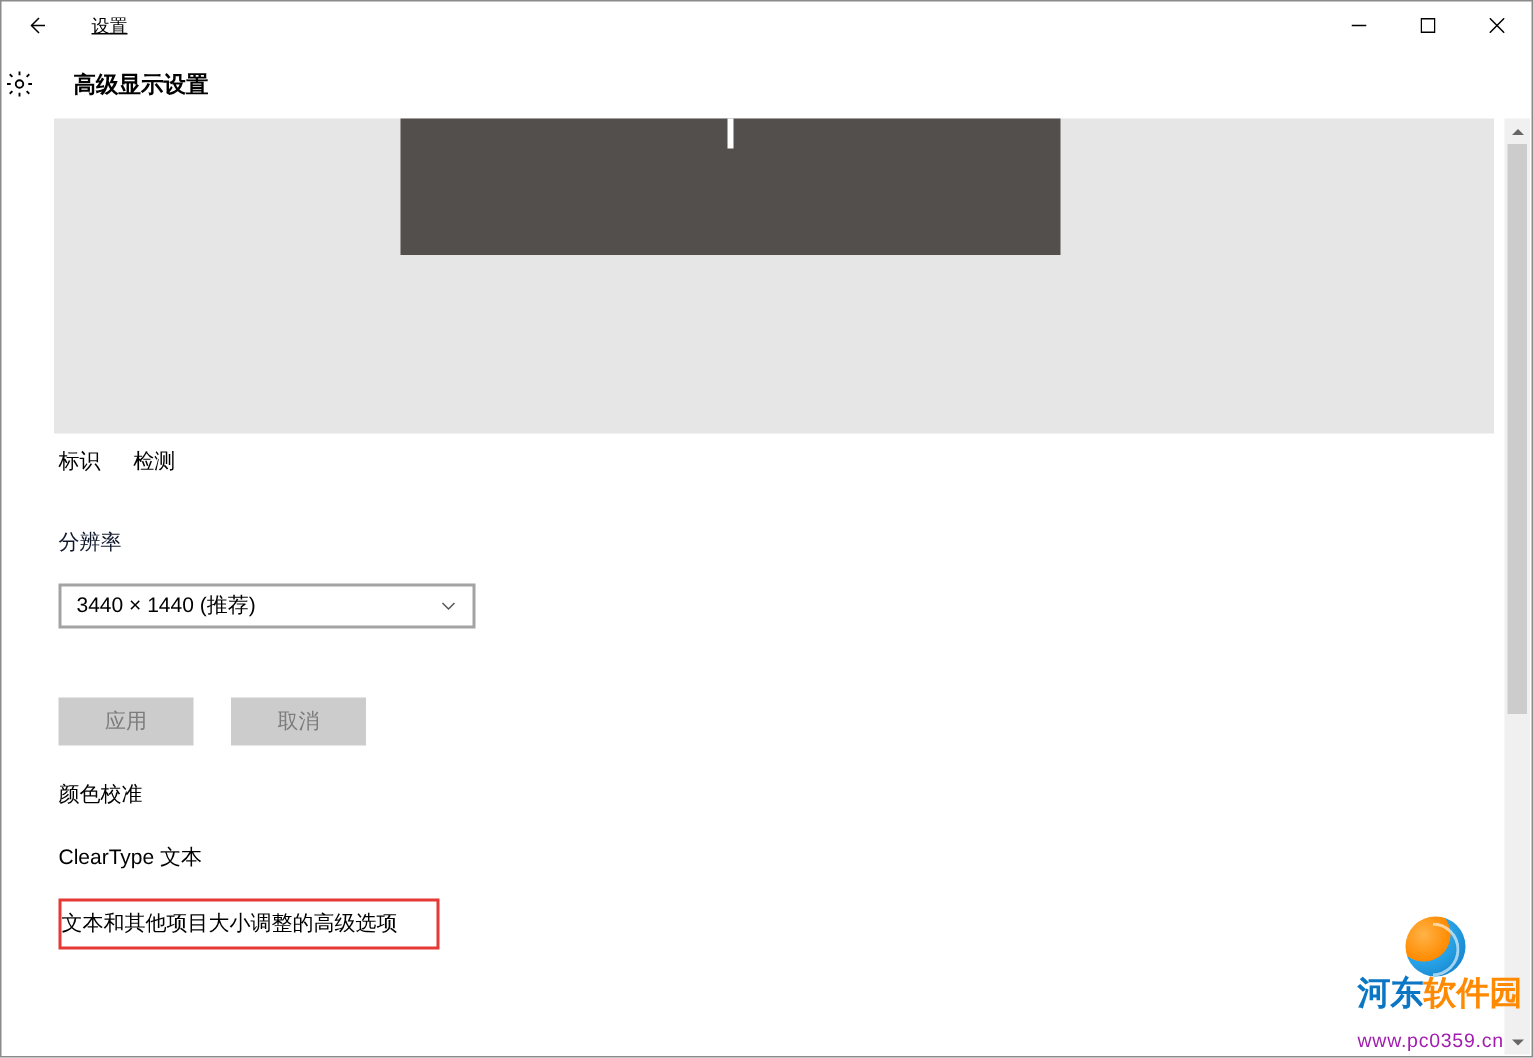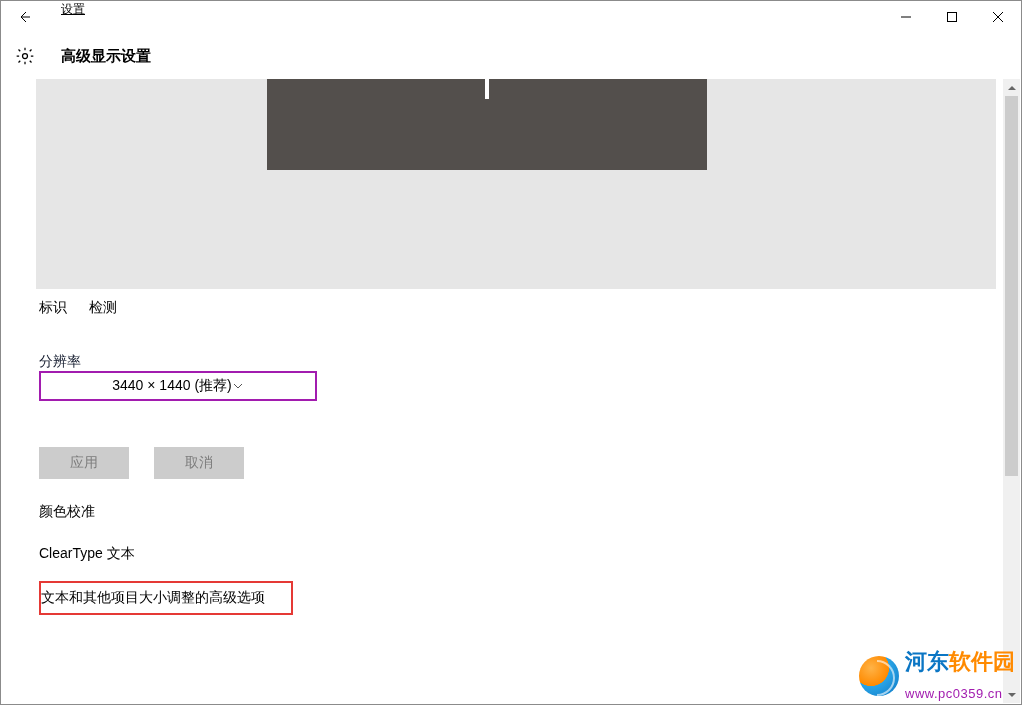--- a/index.html
+++ b/index.html
@@ -1,48 +1,48 @@
 <!DOCTYPE html>
 <html><head>
 <meta charset="utf-8">
 <style>
   * { box-sizing: border-box; margin: 0; padding: 0; }
   html, body { width: 1022px; height: 705px; font-family: "Microsoft YaHei", "Segoe UI", sans-serif; background: #ffffff; overflow: hidden; }
   body { border: 1px solid #8b8b8b; position: relative; }
 
   
-  .titlebar { height: 32px; display: flex; position: relative; text-decoration: underline; }
+  .titlebar { height: 32px; display: flex; align-items: center; position: relative; text-decoration: underline; }
   .titlebar .back { width: 46px; height: 32px; display: flex; align-items: center; justify-content: center; }
   .titlebar .title { font-size: 12px; color: #000; margin-left: 14px; }
   .win-controls { position: absolute; right: 0; top: 0; display: flex; }
   .win-controls > div { width: 46px; height: 32px; display: flex; align-items: center; justify-content: center; }
   .win-controls svg { display: block; }
 
   
-  .header { height: 46px; display: flex; align-items: center; padding-left: 12px; }
+  .header { height: 46px; display: flex; align-items: center; }
   .header .gear { width: 24px; height: 24px; display: flex; align-items: center; justify-content: center; margin-right: 24px; }
   .header .page-title { font-size: 15px; font-weight: 600; color: #000; }
 
   
   .content { padding: 0 26px 0 38px; position: relative; height: calc(705px - 32px - 46px); }
   
   
   .preview { background: #e6e6e6; height: 210px; position: relative; margin-left: -3px; margin-right: -1px;}
   .monitor { position: absolute; left: 231px; top: 0; width: 440px; height: 91px; background: #534f4c; display: flex; align-items: flex-start; justify-content: center; }
   .monitor .cursor { width: 4px; height: 20px; background: #fff; margin-top: 0; }
 
   .links-row { margin-top: 10px; font-size: 14px; color: #000; }
   .links-row span { margin-right: 18px; cursor: default; }
 
   .label { margin-top: 36px; font-size: 14px; color: #0f172a; }
 
   .dropdown {
-    margin-top: 0; width: 278px; height: 30px; border: 2px solid #a21caf;
+    margin-top: 18px; width: 278px; height: 30px; border: 2px solid #a3a3a3;
     display: flex; align-items: center; padding: 0 10px; font-size: 14px;
-    justify-content: center; background: #fff;
+    justify-content: space-between; background: #fff;
   }
   .dropdown .chev svg { display: block; }
 
   .btn-row { margin-top: 46px; display: flex; gap: 25px; }
   .btn {
     width: 90px; height: 32px; background: #cccccc; color: #7c7c7c;
     display: flex; align-items: center; justify-content: center; font-size: 14px;
   }
 
   .section-title { margin-top: 58px; font-size: 20px; font-weight: 400; color: #000; }
@@ -60,21 +60,21 @@
   .scrollbar { position: absolute; right: 1px; top: 78px; bottom: 1px; width: 17px; background: #f0f0f0; }
   .scrollbar .arrow-up, .scrollbar .arrow-down {
     height: 17px; width: 17px; position: absolute; left: 0;
     display: flex; align-items: center; justify-content: center;
   }
   .scrollbar .arrow-up { top: 0; }
   .scrollbar .arrow-down { bottom: 0; }
   .scrollbar .thumb { position: absolute; left: 2px; top: 17px; width: 13px; height: 380px; background: #cccccc; }
 
   
-  .watermark { position: absolute; right: 6px; bottom: 4px; display: flex; align-items: center; }
+  .watermark { position: absolute; right: 6px; bottom: 4px; display: flex; align-items: center; flex-direction: column; }
   .watermark .ball {
     width: 40px; height: 40px; border-radius: 50%;
     background: radial-gradient(circle at 30% 30%, #ffb347, #ff8a00 45%, #2aa4e6 46%, #0b76c4 100%);
     position: relative; margin-right: 6px; flex-shrink: 0;
   }
   .watermark .ball::after {
     content: ""; position: absolute; left: 18px; top: 4px; width: 16px; height: 32px;
     border: 2px solid rgba(255,255,255,0.6); border-left: none; border-radius: 0 20px 20px 0;
   }
   .watermark .text { display: flex; flex-direction: column; line-height: 1; }

